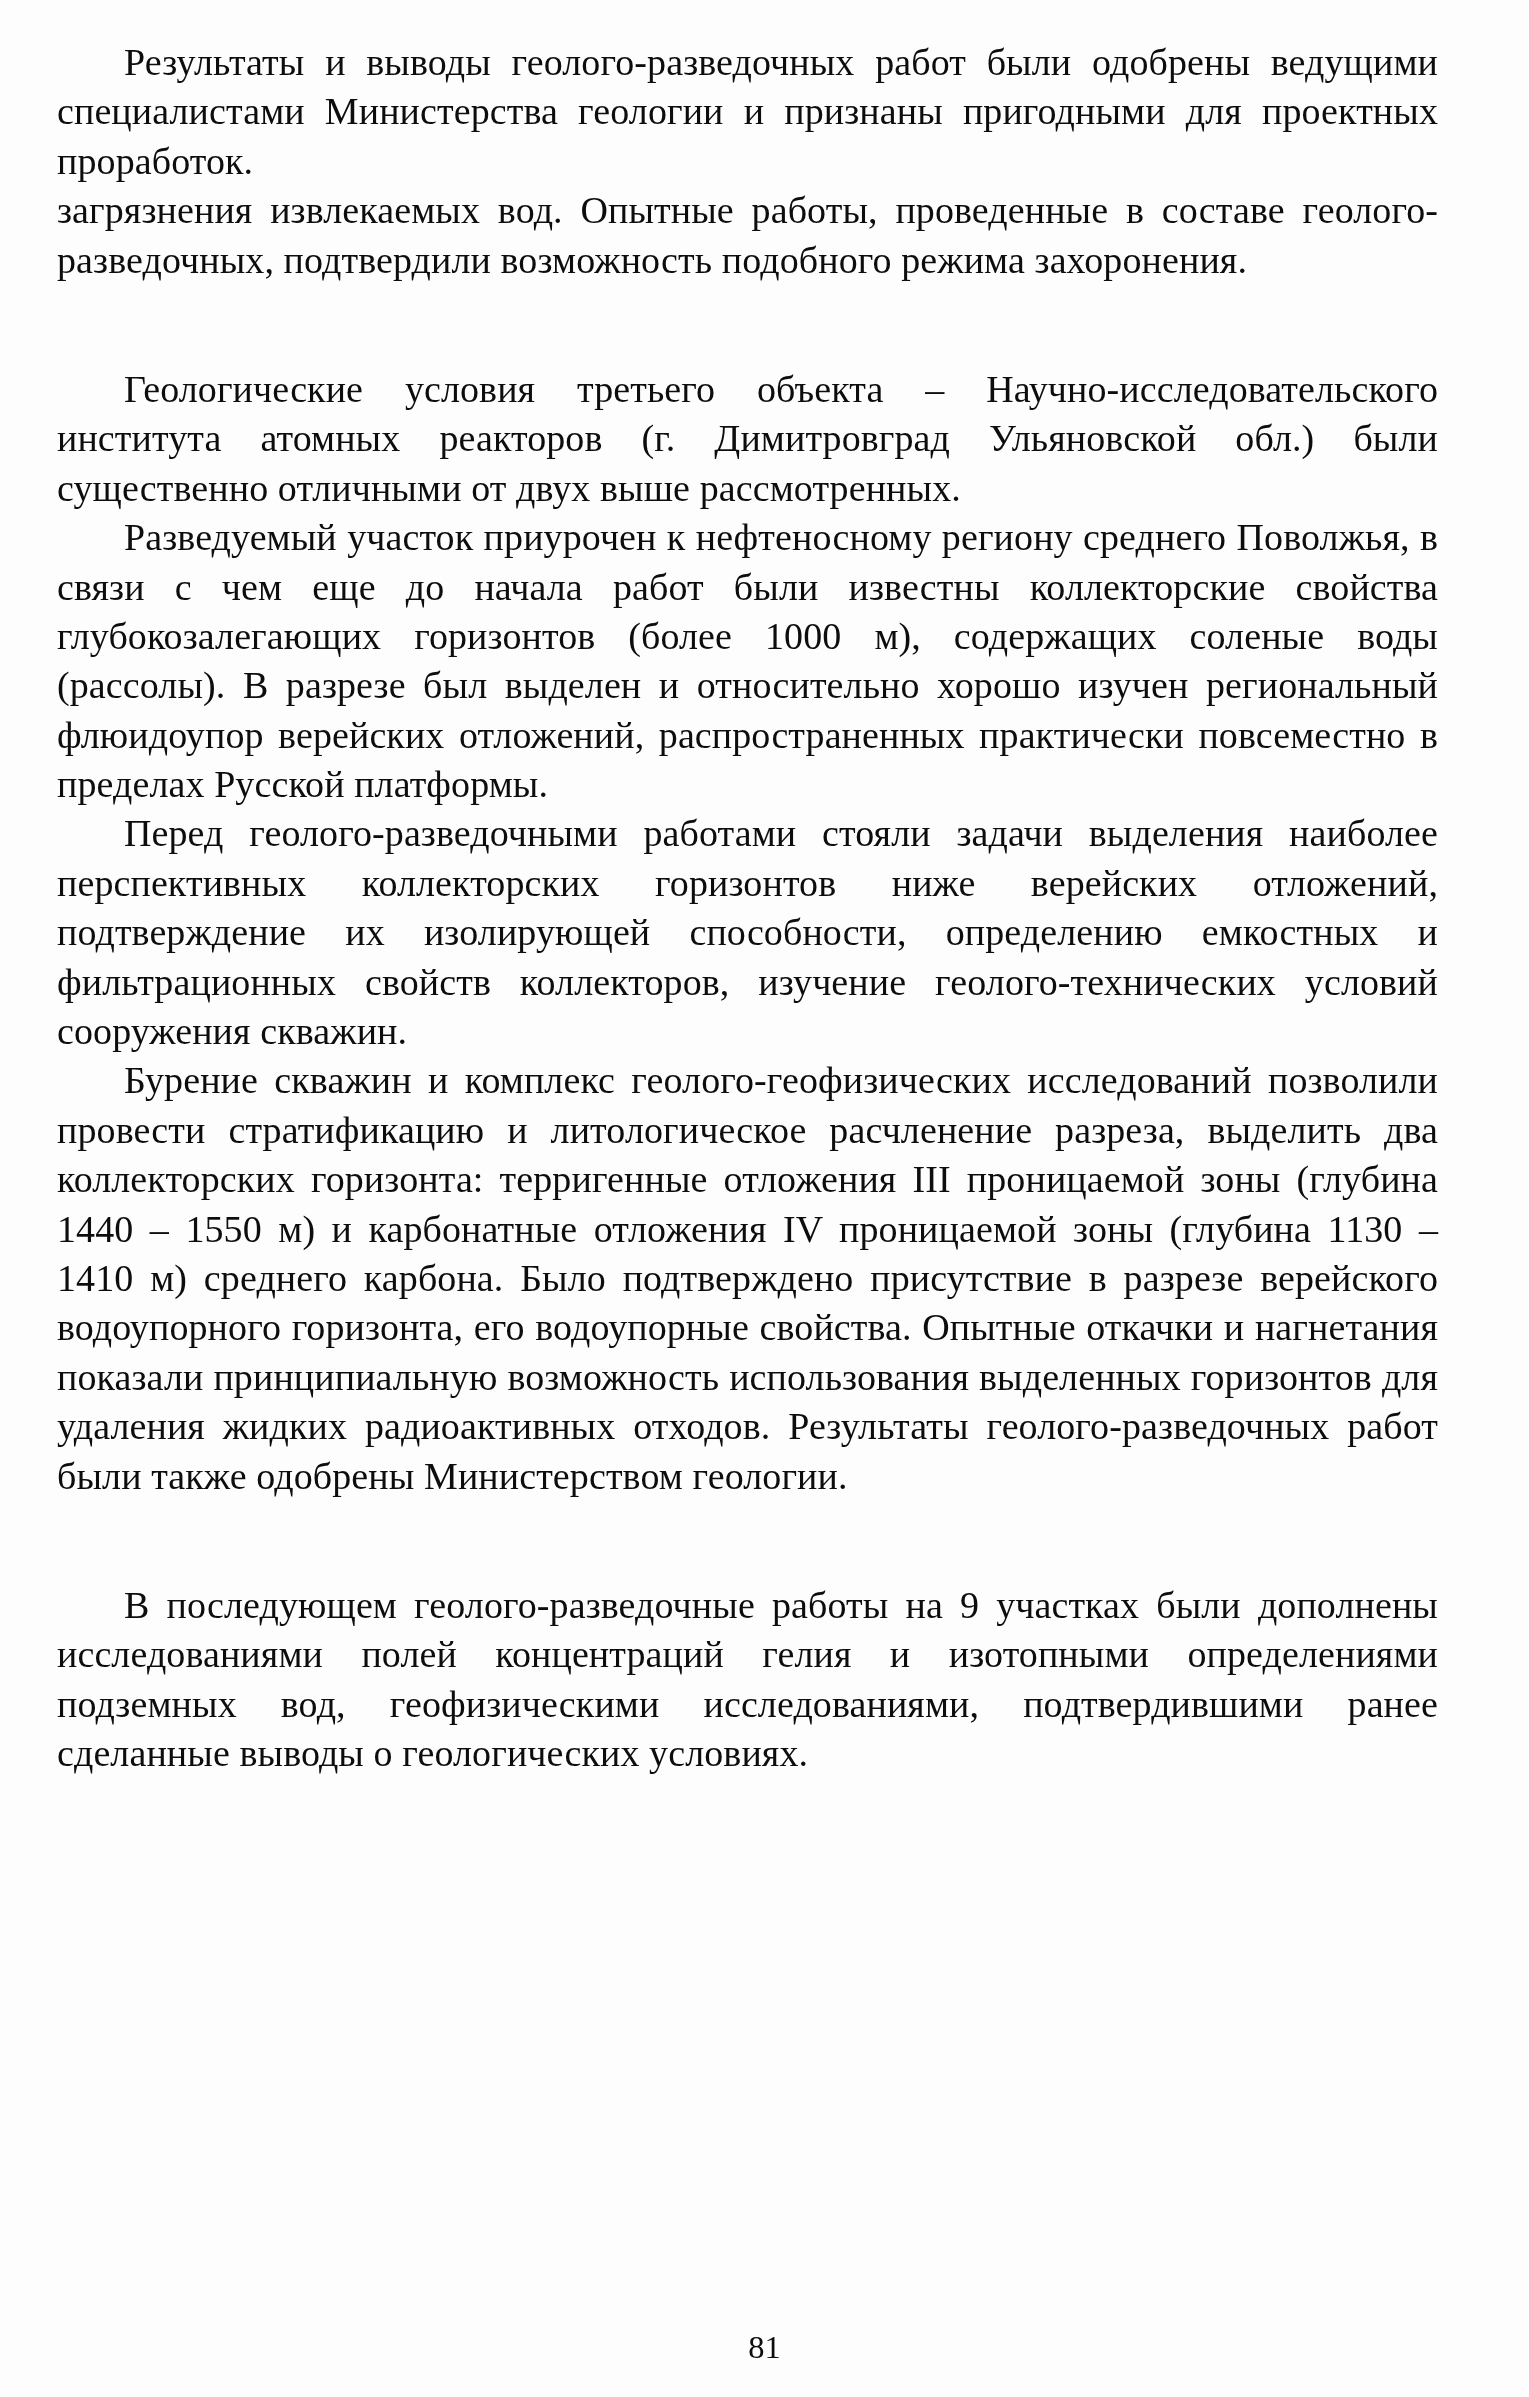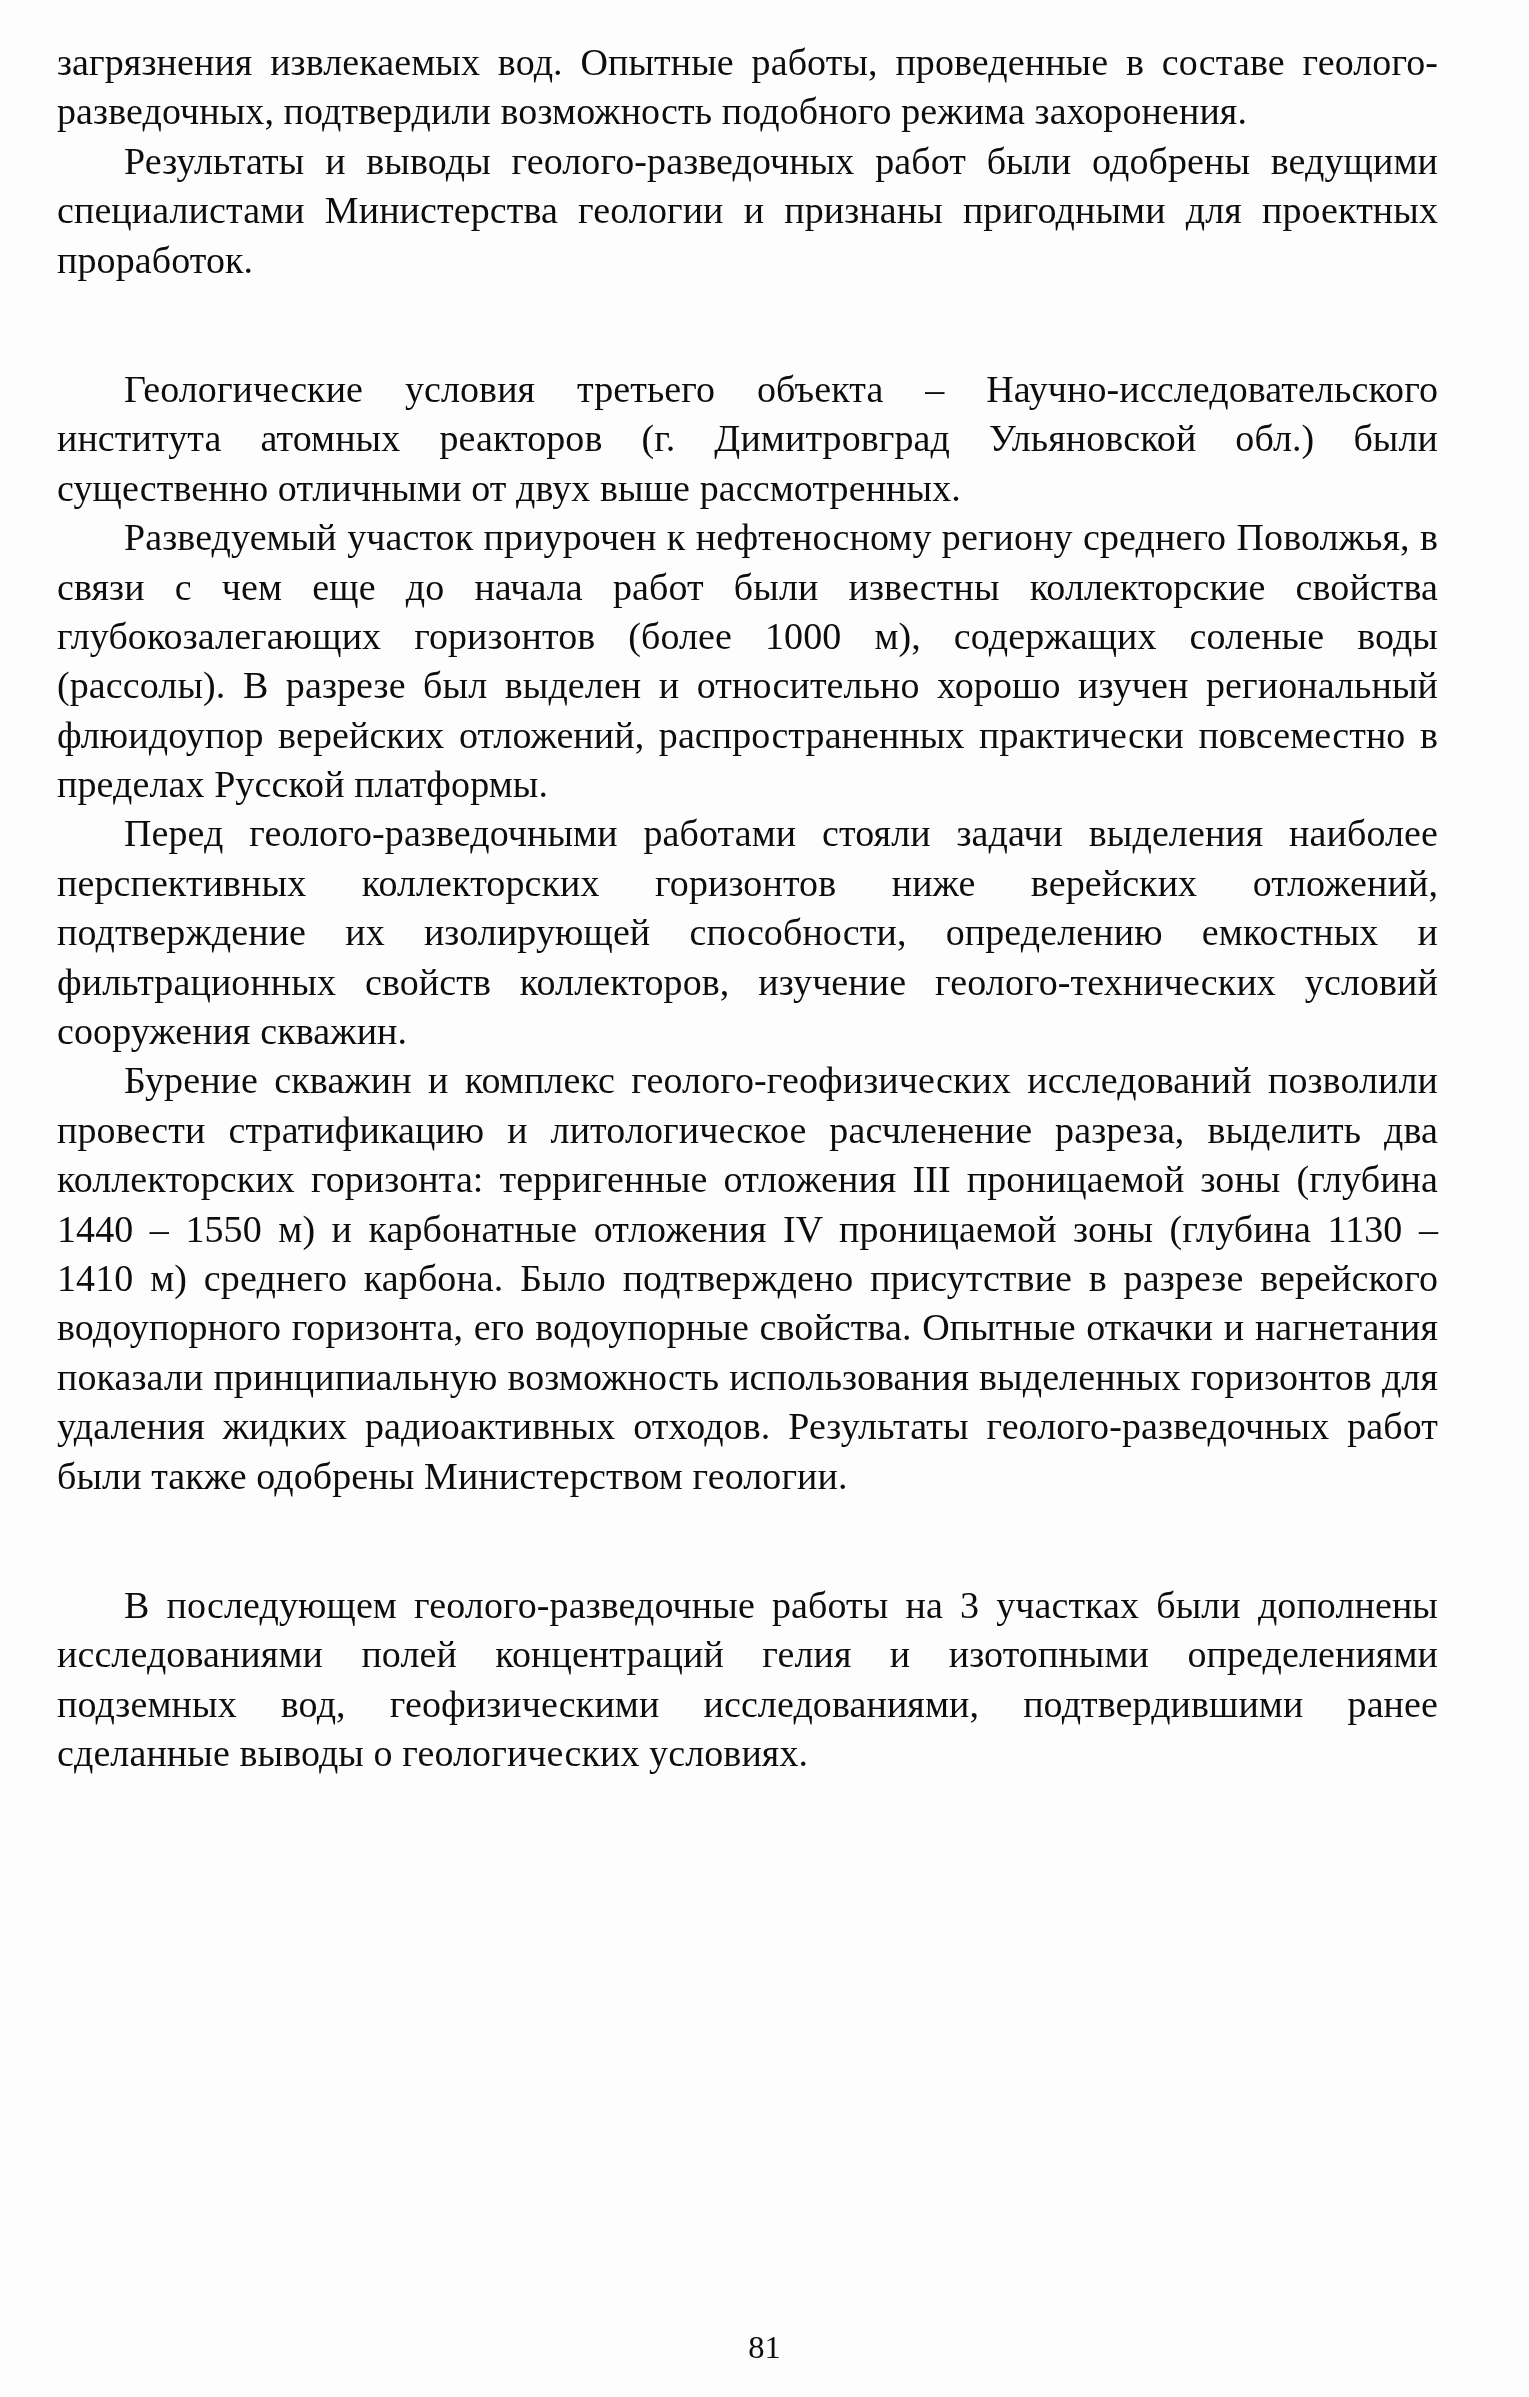--- a/index.html
+++ b/index.html
@@ -46,23 +46,23 @@
     text-align: center;
     font-size: 32.5px;
     font-family: "Liberation Serif", "DejaVu Serif", serif;
   }
 </style>
 </head>
 <body>
 
 <div class="page">
   <div class="body-text">
+    <p class="para indent">Результаты и выводы геолого-разведочных работ были одобрены ведущими специалистами Министерства геологии и признаны пригодными для проектных проработок.</p>
     <p class="para">загрязнения извлекаемых вод. Опытные работы, проведенные в составе геолого-разведочных, подтвердили возможность подобного режима захоронения.</p>
-    <p class="para indent">Результаты и выводы геолого-разведочных работ были одобрены ведущими специалистами Министерства геологии и признаны пригодными для проектных проработок.</p>
     <p class="para indent gap-before">Геологические условия третьего объекта – Научно-исследовательского института атомных реакторов (г. Димитровград Ульяновской обл.) были существенно отличными от двух выше рассмотренных.</p>
     <p class="para indent">Разведуемый участок приурочен к нефтеносному региону среднего Поволжья, в связи с чем еще до начала работ были известны коллекторские свойства глубокозалегающих горизонтов (более 1000 м), содержащих соленые воды (рассолы). В разрезе был выделен и относительно хорошо изучен региональный флюидоупор верейских отложений, распространенных практически повсеместно в пределах Русской платформы.</p>
     <p class="para indent">Перед геолого-разведочными работами стояли задачи выделения наиболее перспективных коллекторских горизонтов ниже верейских отложений, подтверждение их изолирующей способности, определению емкостных и фильтрационных свойств коллекторов, изучение геолого-технических условий сооружения скважин.</p>
     <p class="para indent">Бурение скважин и комплекс геолого-геофизических исследований позволили провести стратификацию и литологическое расчленение разреза, выделить два коллекторских горизонта: терригенные отложения III проницаемой зоны (глубина 1440 – 1550 м) и карбонатные отложения IV проницаемой зоны (глубина 1130 – 1410 м) среднего карбона. Было подтверждено присутствие в разрезе верейского водоупорного горизонта, его водоупорные свойства. Опытные откачки и нагнетания показали принципиальную возможность использования выделенных горизонтов для удаления жидких радиоактивных отходов. Результаты геолого-разведочных работ были также одобрены Министерством геологии.</p>
-    <p class="para indent gap-before">В последующем геолого-разведочные работы на 3 участках были дополнены исследованиями полей концентраций гелия и изотопными определениями подземных вод, геофизическими исследованиями, подтвердившими ранее сделанные выводы о геологических условиях.</p>
+    <p class="para indent gap-before">В последующем геолого-разведочные работы на 9 участках были дополнены исследованиями полей концентраций гелия и изотопными определениями подземных вод, геофизическими исследованиями, подтвердившими ранее сделанные выводы о геологических условиях.</p>
   </div>
   <div class="page-number">81</div>
 </div>
 
 
 </body></html>

